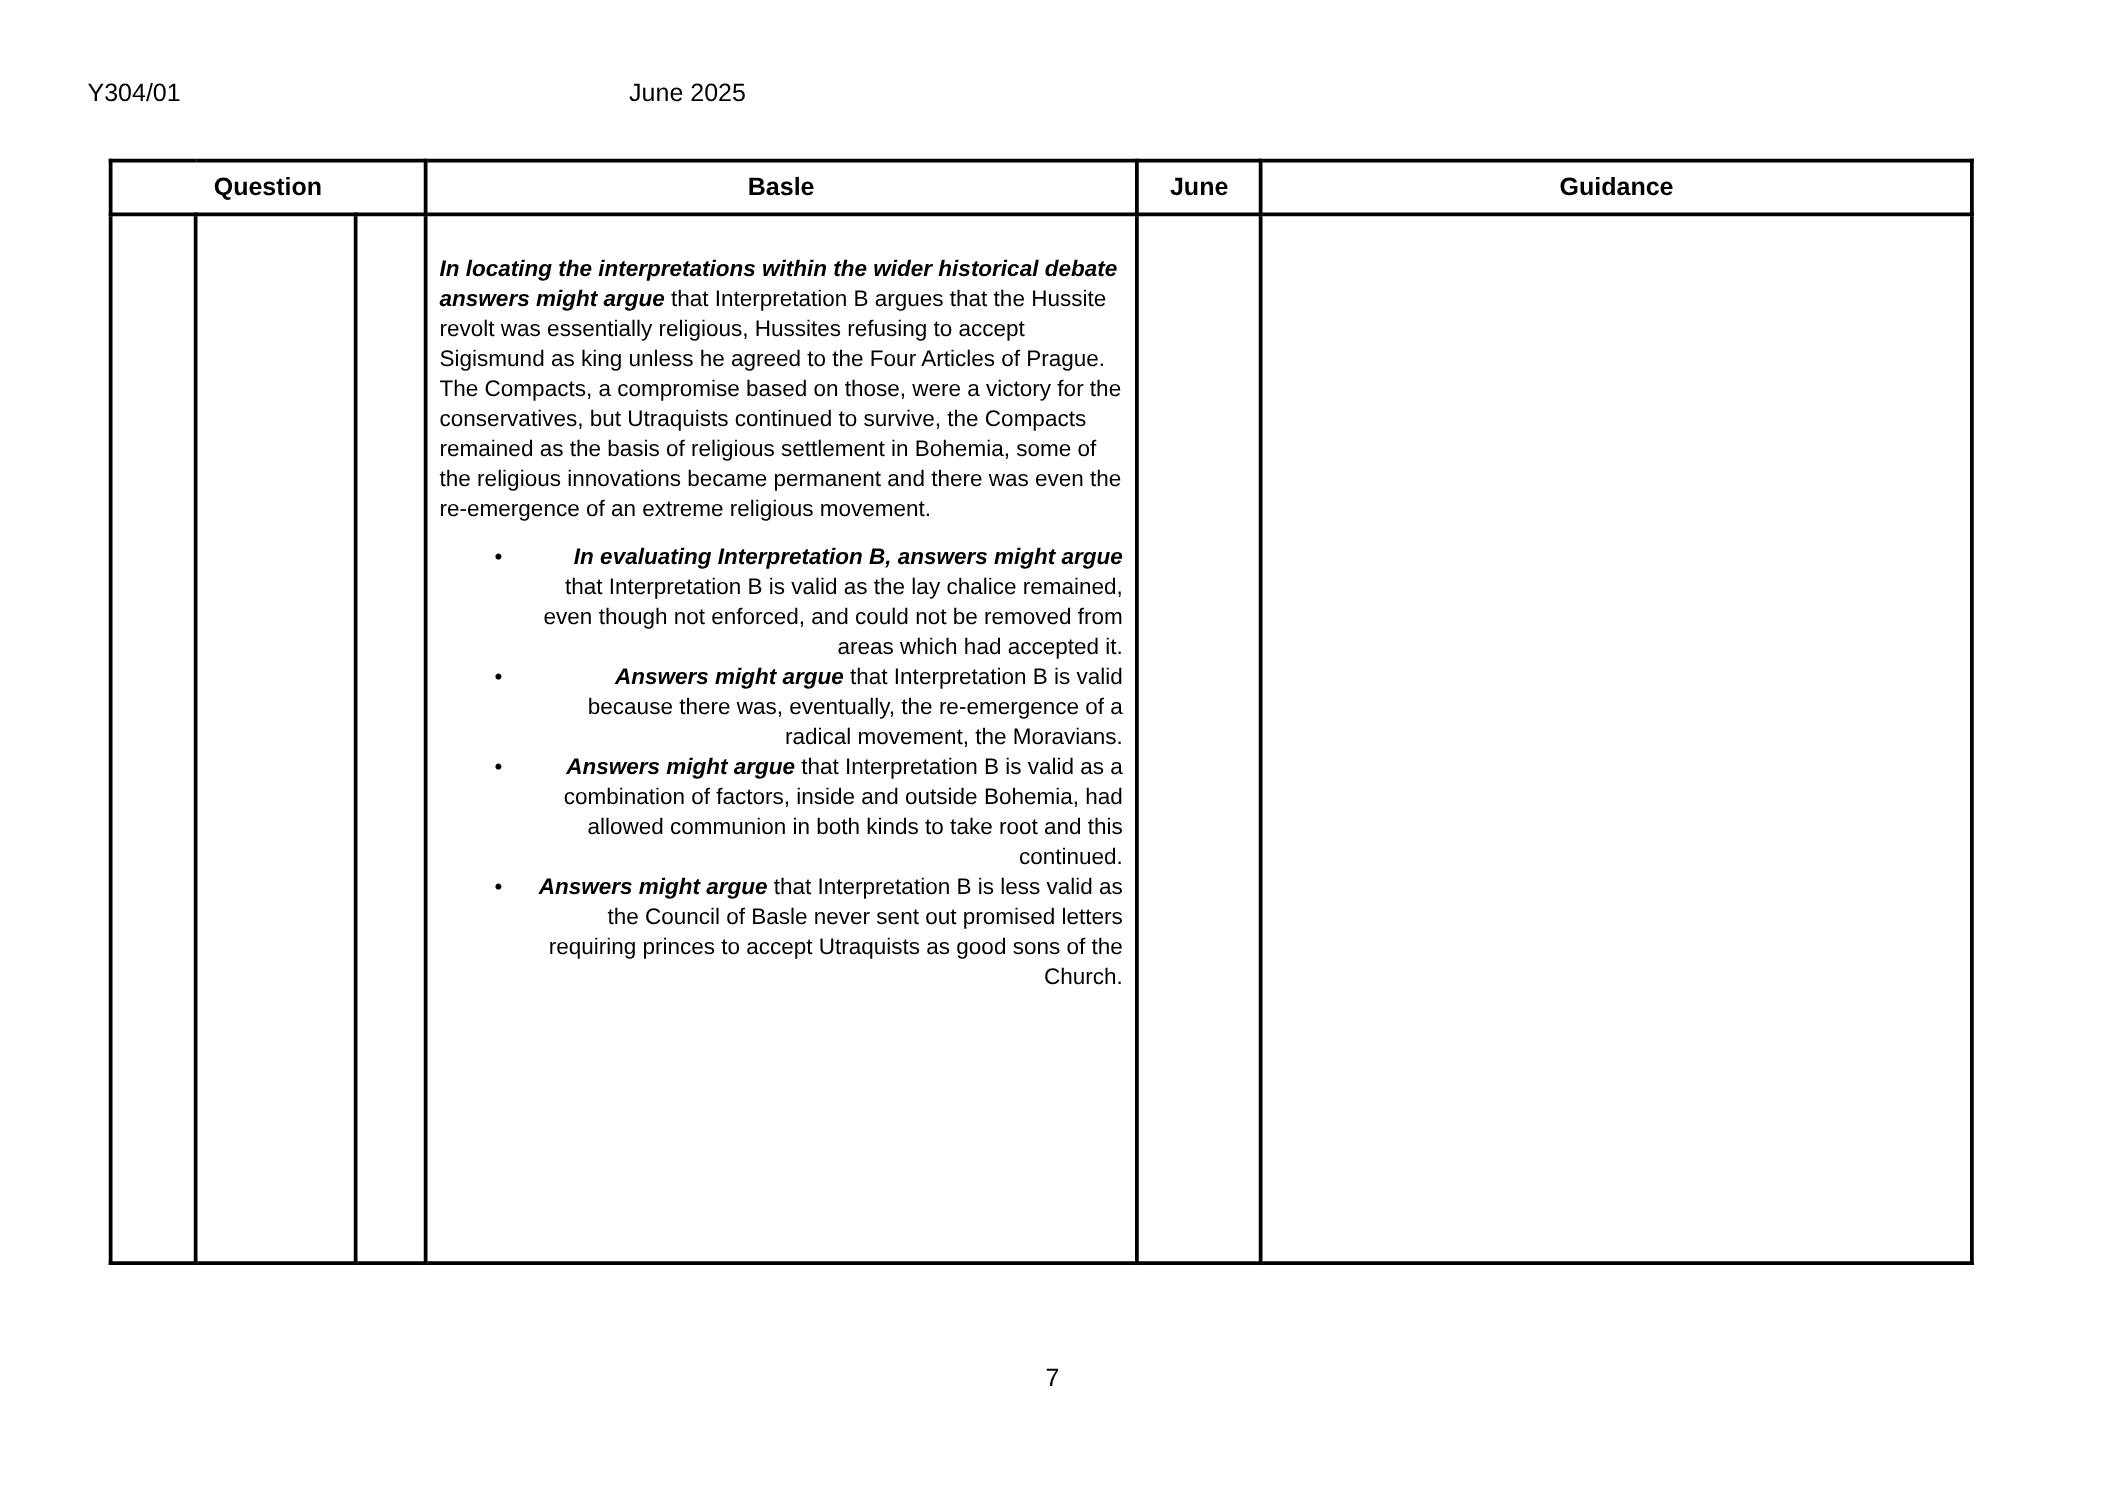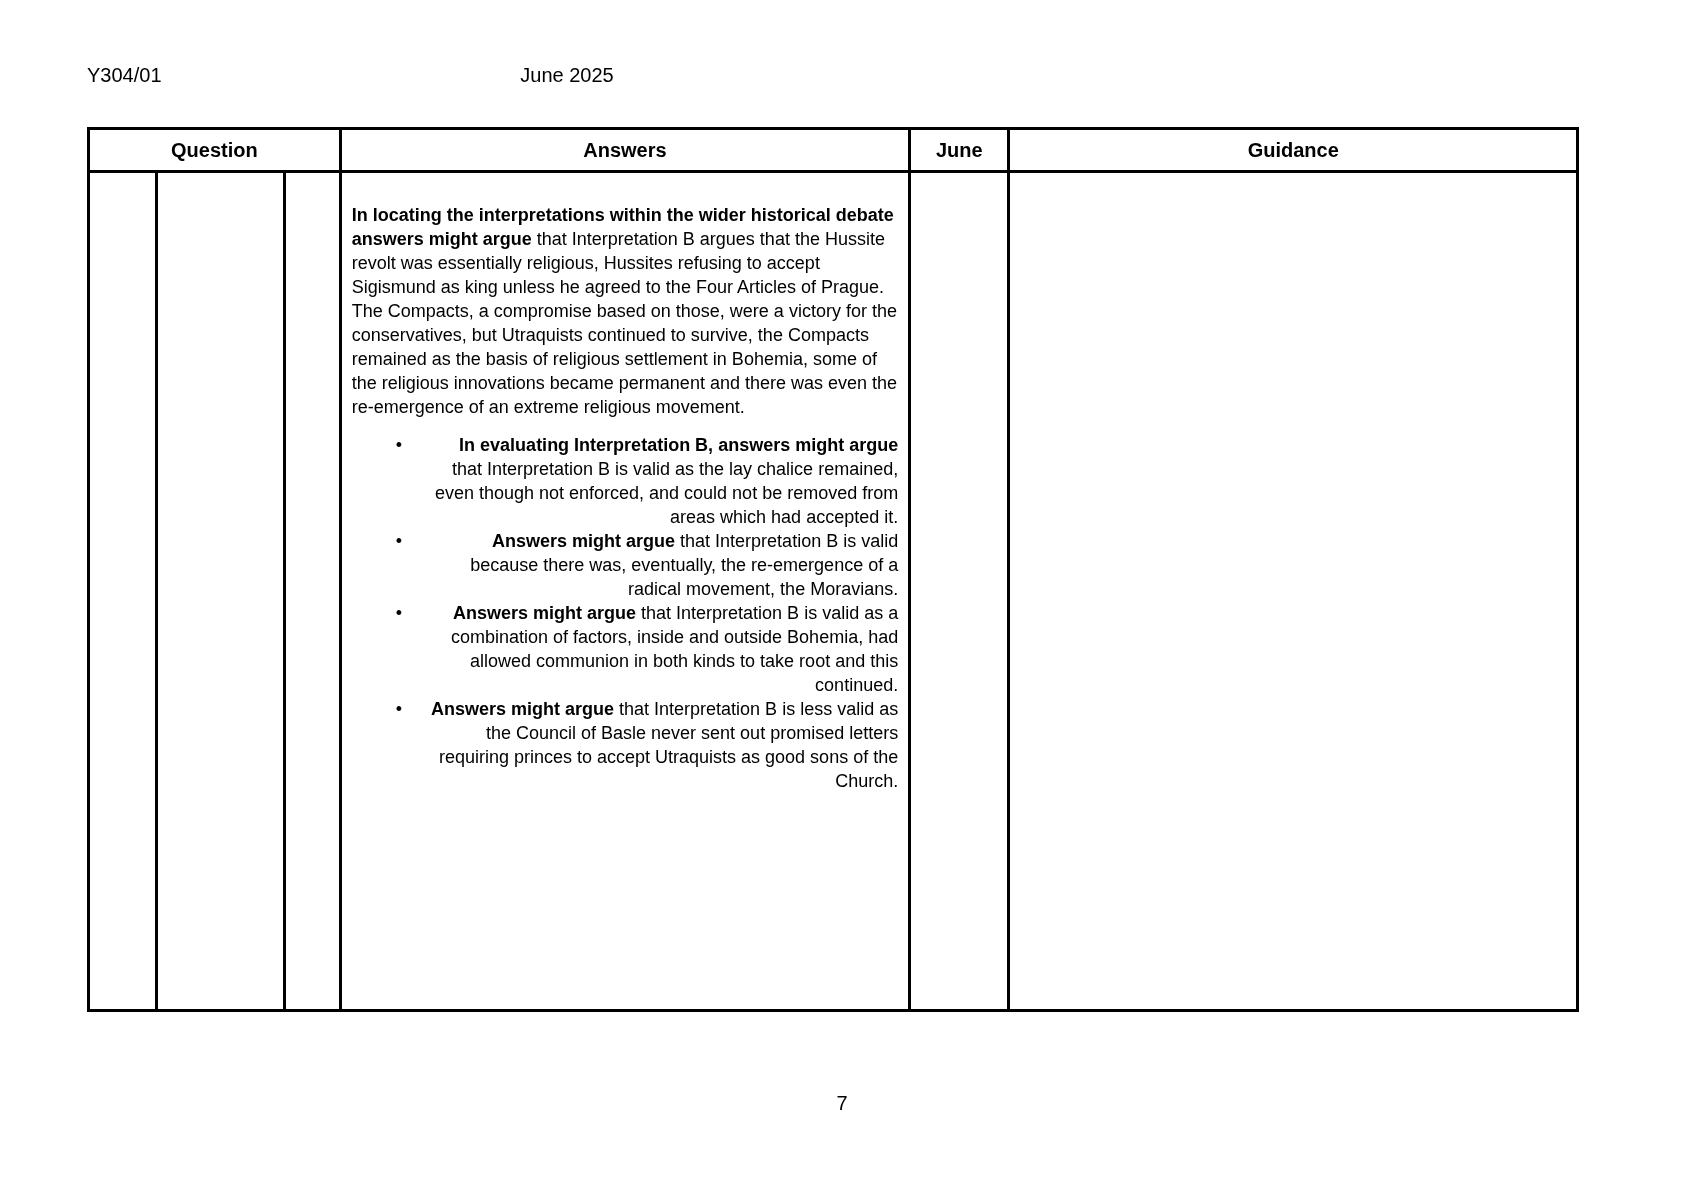--- a/index.html
+++ b/index.html
@@ -8,21 +8,21 @@
     width: 1684px;
     height: 1191px;
     position: relative;
     font-family: "Liberation Sans", "DejaVu Sans", sans-serif;
     color: #000000;
     overflow: hidden;
   }
   .doc-header {
     position: absolute;
     top: 64px;
-    left: 87px;
+    left: 70px;
     width: 1497px;
     display: flex;
     align-items: baseline;
     font-size: 20px;
   }
   .doc-header .h-left  { width: 320px; text-align: left; }
   .doc-header .h-center{ flex: 1; text-align: center; }
   .doc-header .h-right { width: 320px; text-align: center; }
 
   table.ms-table {
@@ -47,21 +47,21 @@
     font-size: 20px;
     padding: 2px 4px;
   }
   table.ms-table tbody td { height: 839px; }
 
   td.answer-cell {
     padding: 30px 10px 0 10px;
     line-height: 24px;
   }
   td.answer-cell p { margin: 0; }
-  td.answer-cell strong { font-weight: bold; }
+  td.answer-cell strong { font-weight: bold; font-style: italic; }
 
   ul.bullets {
     list-style: none;
     margin: 14px 0 0 0;
     padding: 0;
     text-align: right;
   }
   ul.bullets li {
     position: relative;
     padding-left: 75px;
@@ -96,21 +96,21 @@
     <col style="width:68px">
     <col style="width:127px">
     <col style="width:56px">
     <col style="width:568px">
     <col style="width:99px">
     <col style="width:567px">
   </colgroup>
   <thead>
     <tr>
       <th colspan="3">Question</th>
-      <th>Answers</th>
+      <th>Basle</th>
       <th>June</th>
       <th>Guidance</th>
     </tr>
   </thead>
   <tbody>
     <tr>
       <td></td>
       <td></td>
       <td></td>
       <td class="answer-cell">

